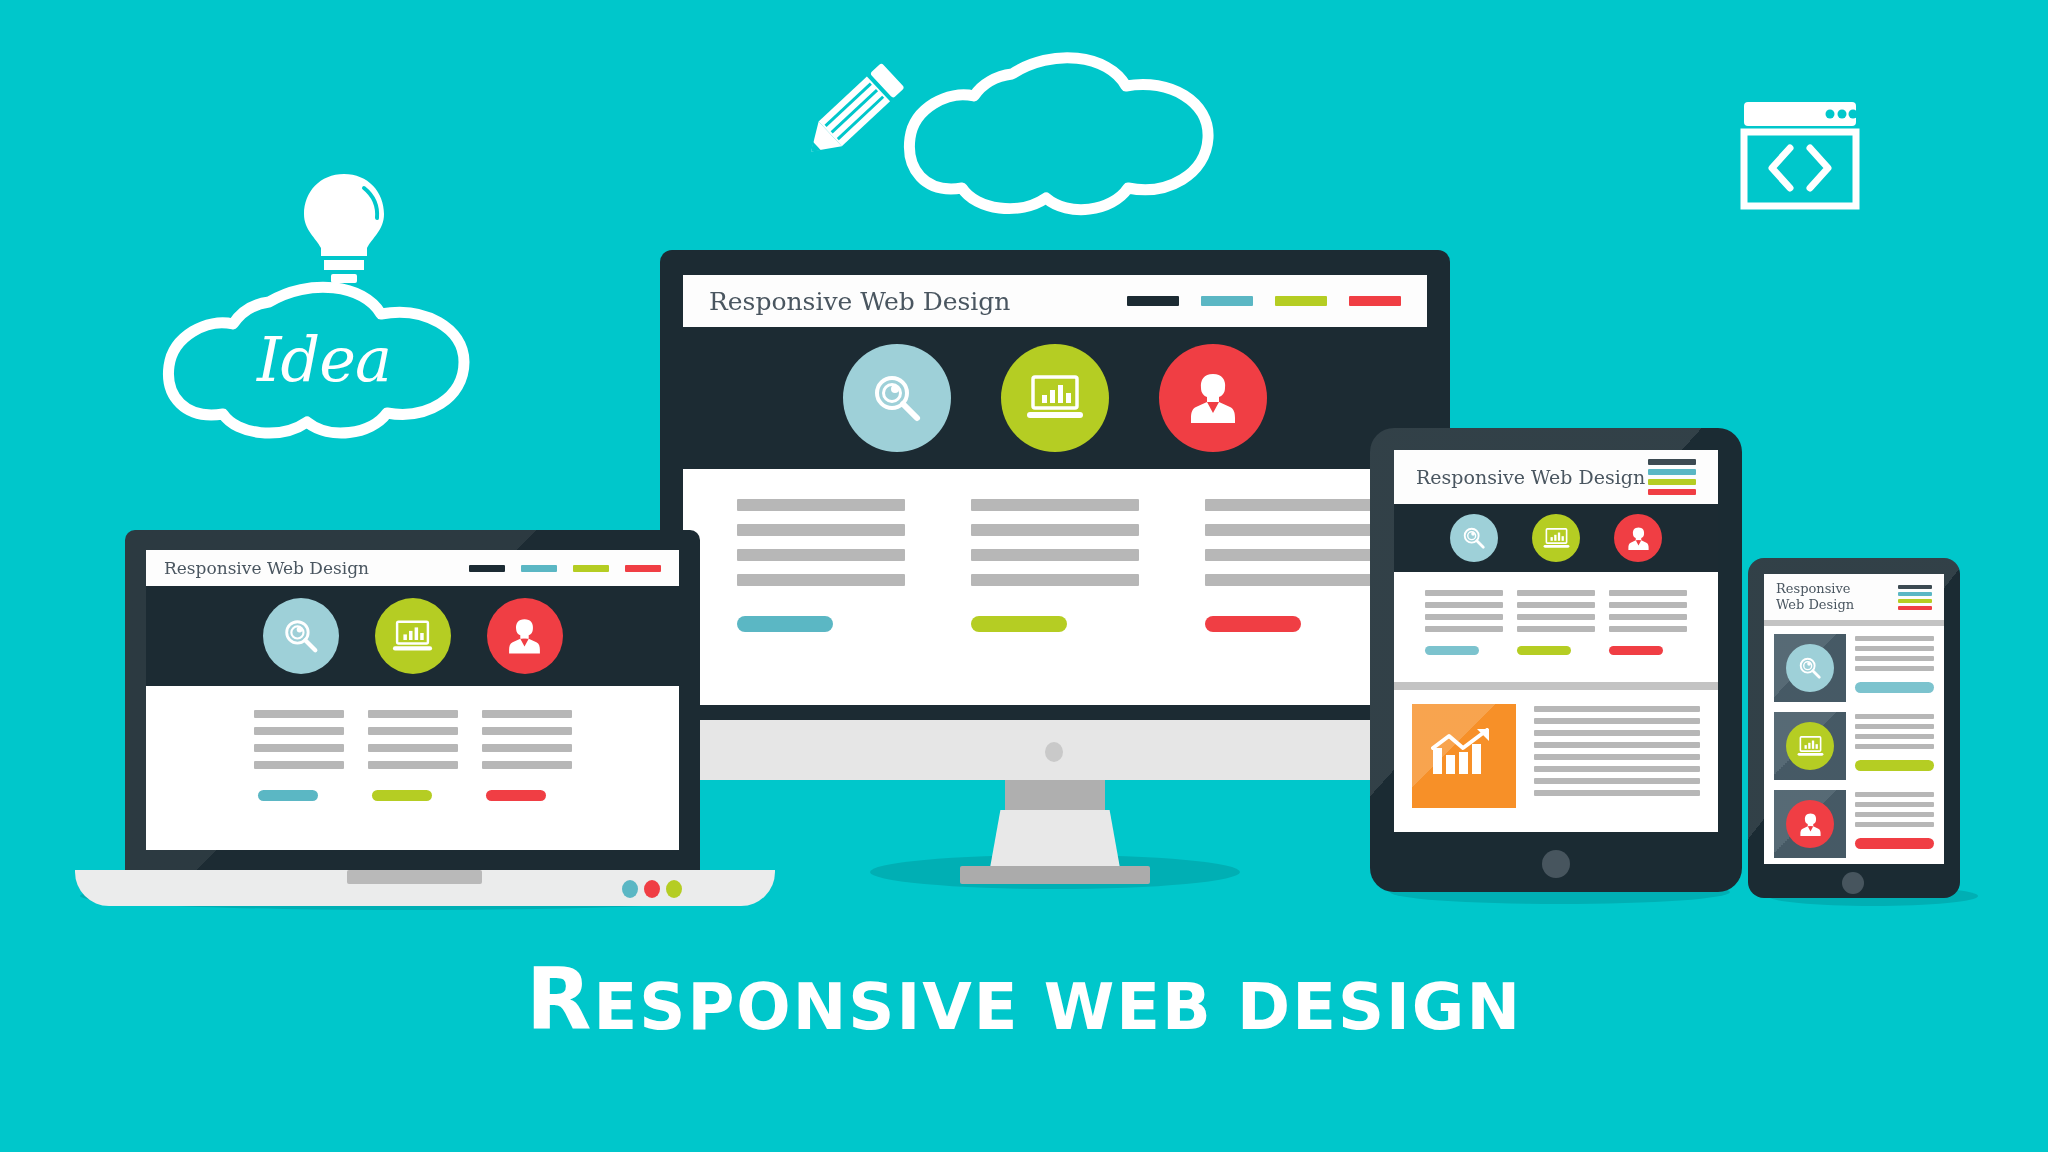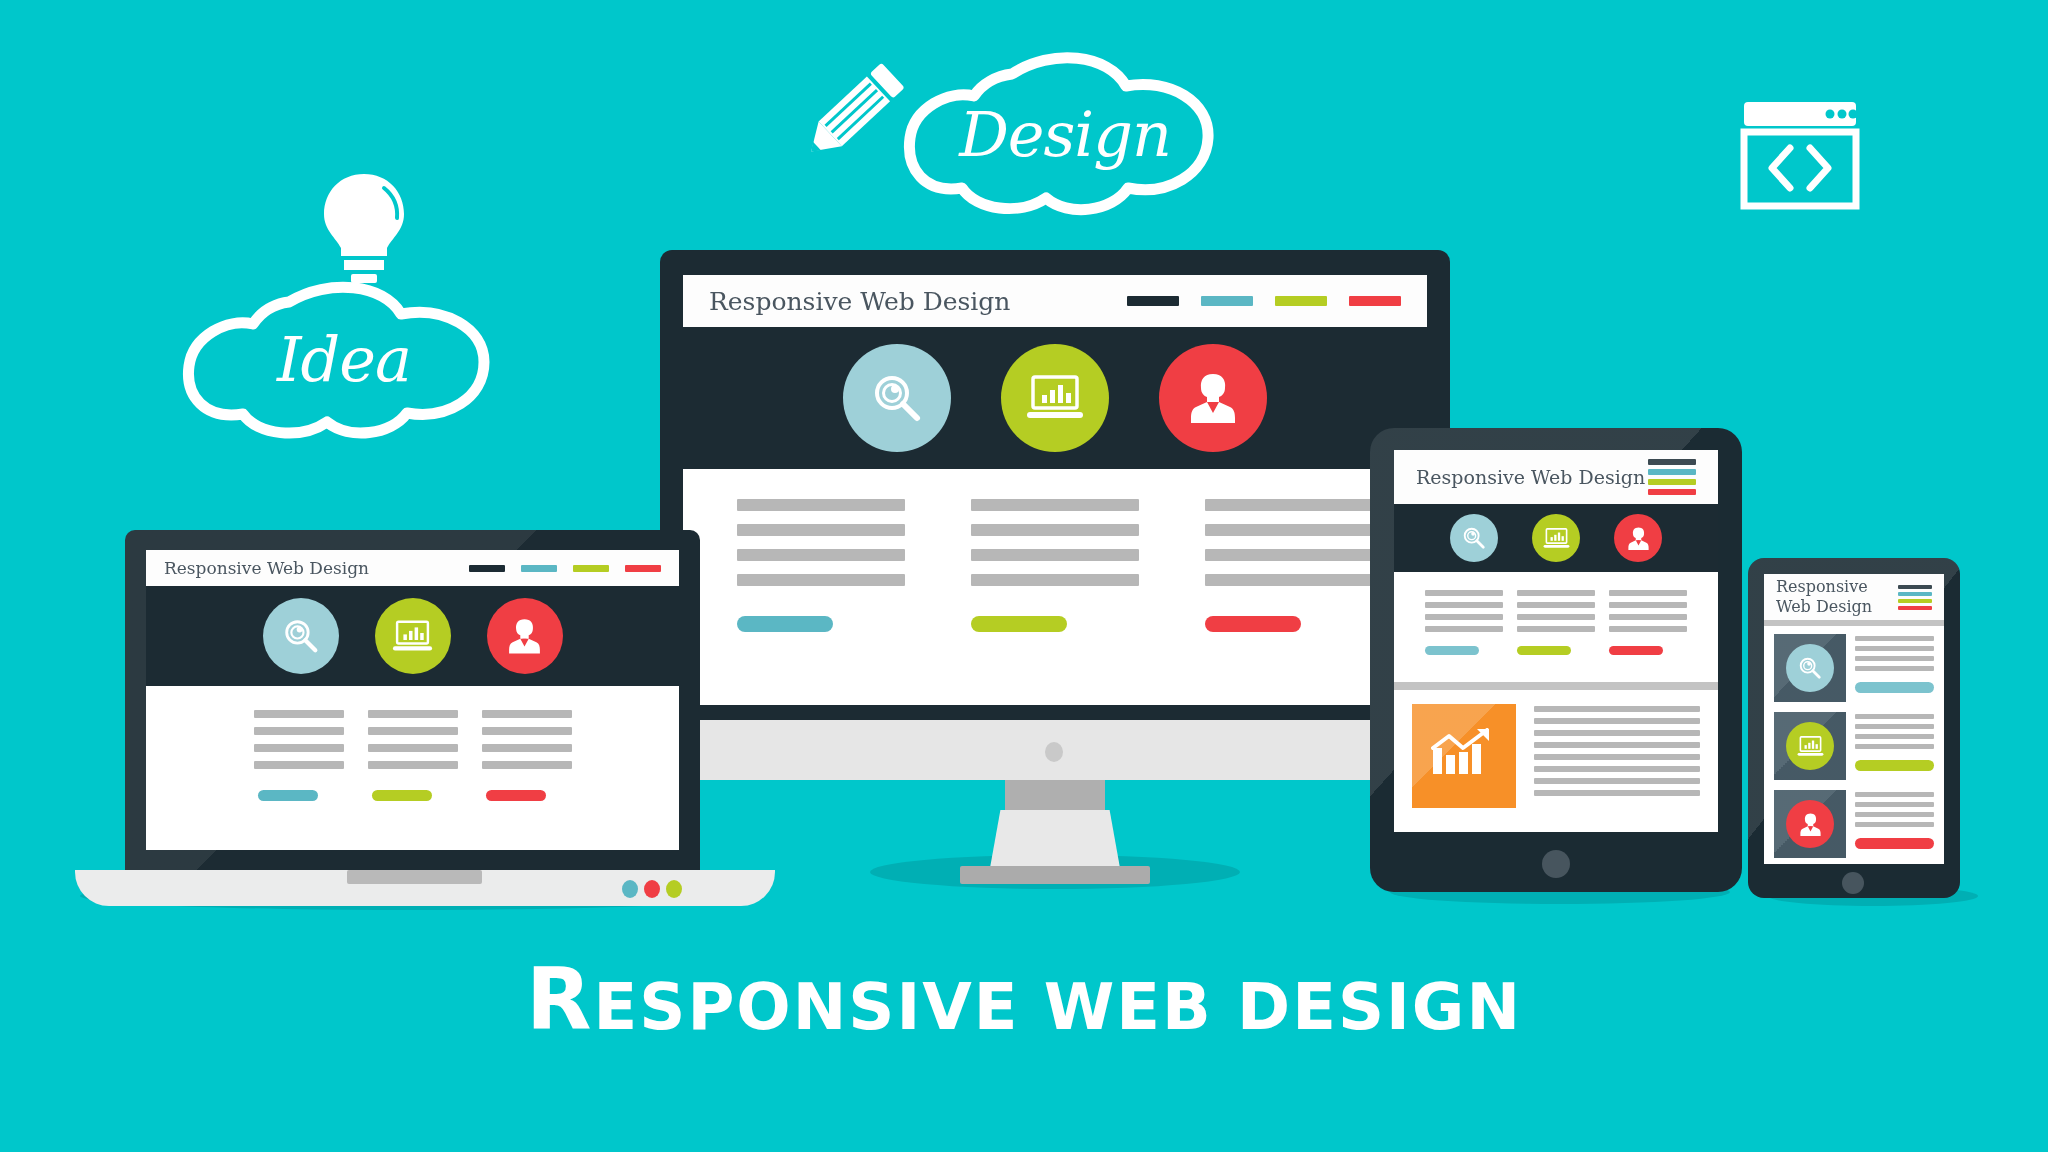--- a/index.html
+++ b/index.html
@@ -185,21 +185,21 @@
   .grey-bar { background:#C3C3C3; }
   .img-orange {
     background:#F79028; position:relative; overflow:hidden;
   }
 </style>
 </head>
 <body>
 
 <div class="stage">
 
-  <div class="cloud-wrap" id="idea-group" style="left:214px; top:170px; width:300px; height:300px;">
+  <div class="cloud-wrap" id="idea-group" style="left:194px; top:170px; width:300px; height:300px;">
 
     <svg class="bulb" width="100" height="120" style="left:100px; top:0px;" viewBox="0 0 100 120">
       <path d="M50 4 C26 4 10 22 10 44 C10 60 22 68 27 78 L27 86 L73 86 L73 78 C78 68 90 60 90 44 C90 22 74 4 50 4 Z" fill="#ffffff"></path>
       <rect x="30" y="90" width="40" height="10" fill="#ffffff"></rect>
       <rect x="37" y="104" width="26" height="9" rx="2" fill="#ffffff"></rect>
       <path d="M70 18 C80 26 84 36 83 48" stroke="#00C7CB" stroke-width="4" fill="none" stroke-linecap="round"></path>
     </svg>
 
     <div style="position:absolute; left:-35px; top:110px; width:330px; height:160px;">
       <svg class="cloud-svg" width="330" height="160" viewBox="0 0 330 160">
@@ -224,21 +224,20 @@
         <line x1="70" y1="24" x2="70" y2="86" stroke="#00C7CB" stroke-width="3"></line>
       </g>
     </svg>
 
     <div style="position:absolute; left:120px; top:10px; width:330px; height:170px;">
       <svg class="cloud-svg" width="330" height="170" viewBox="0 0 330 170">
         <path d="M112 24 C152 -2 208 4 226 36 C270 28 310 52 308 88 C306 124 268 146 228 138
                  C212 162 168 167 146 148 C120 166 76 160 62 138 C24 144 6 118 10 88
                  C14 58 48 40 74 46 C82 34 96 26 112 24 Z" fill="none" stroke="#ffffff" stroke-width="11" stroke-linejoin="round"></path>
       </svg>
-      <div class="cloud-text" style="font-size:62px; line-height:1;">Design</div>
     </div>
   </div>
 
   <div class="cloud-wrap" id="code-group" style="left:1640px; top:100px; width:330px; height:320px;">
 
     <svg class="bulb" width="120" height="110" style="left:100px; top:0px;" viewBox="0 0 120 110">
       <rect x="4" y="2" width="112" height="24" rx="4" fill="#ffffff"></rect>
       <circle cx="90" cy="14" r="4.5" fill="#00C7CB"></circle>
       <circle cx="102" cy="14" r="4.5" fill="#00C7CB"></circle>
       <circle cx="113" cy="14" r="4.5" fill="#00C7CB"></circle>
@@ -547,21 +546,21 @@
   <div id="phone" style="left:1748px; top:558px; width:212px; height:340px;">
 
     <div class="ph-body" style="left:0; top:0; width:212px; height:340px;">
       <div style="position:absolute;left:0;top:0;width:100%;height:100%;
                   background:linear-gradient(128deg, rgba(255,255,255,0.10) 0%, rgba(255,255,255,0.10) 46%, rgba(0,0,0,0) 46%);"></div>
     </div>
 
     <div class="ph-screen" style="left:16px; top:16px; width:180px; height:290px;">
 
       <div class="site-header" style="height:46px; padding:0 12px; align-items:center;">
-        <span class="site-title" style="font-size:16px; line-height:1.25;">
+        <span class="site-title" style="font-size:13px; line-height:1.25;">
           <span>Responsive</span><br>
           <span>Web Design</span>
         </span>
         <span class="navbars-stacked" style="gap:3px;">
           <span class="navbar" style="width:34px;height:4px;background:#3C4A52;"></span>
           <span class="navbar" style="width:34px;height:4px;background:#5BB7C4;"></span>
           <span class="navbar" style="width:34px;height:4px;background:#B5CD23;"></span>
           <span class="navbar" style="width:34px;height:4px;background:#F03E44;"></span>
         </span>
       </div>

